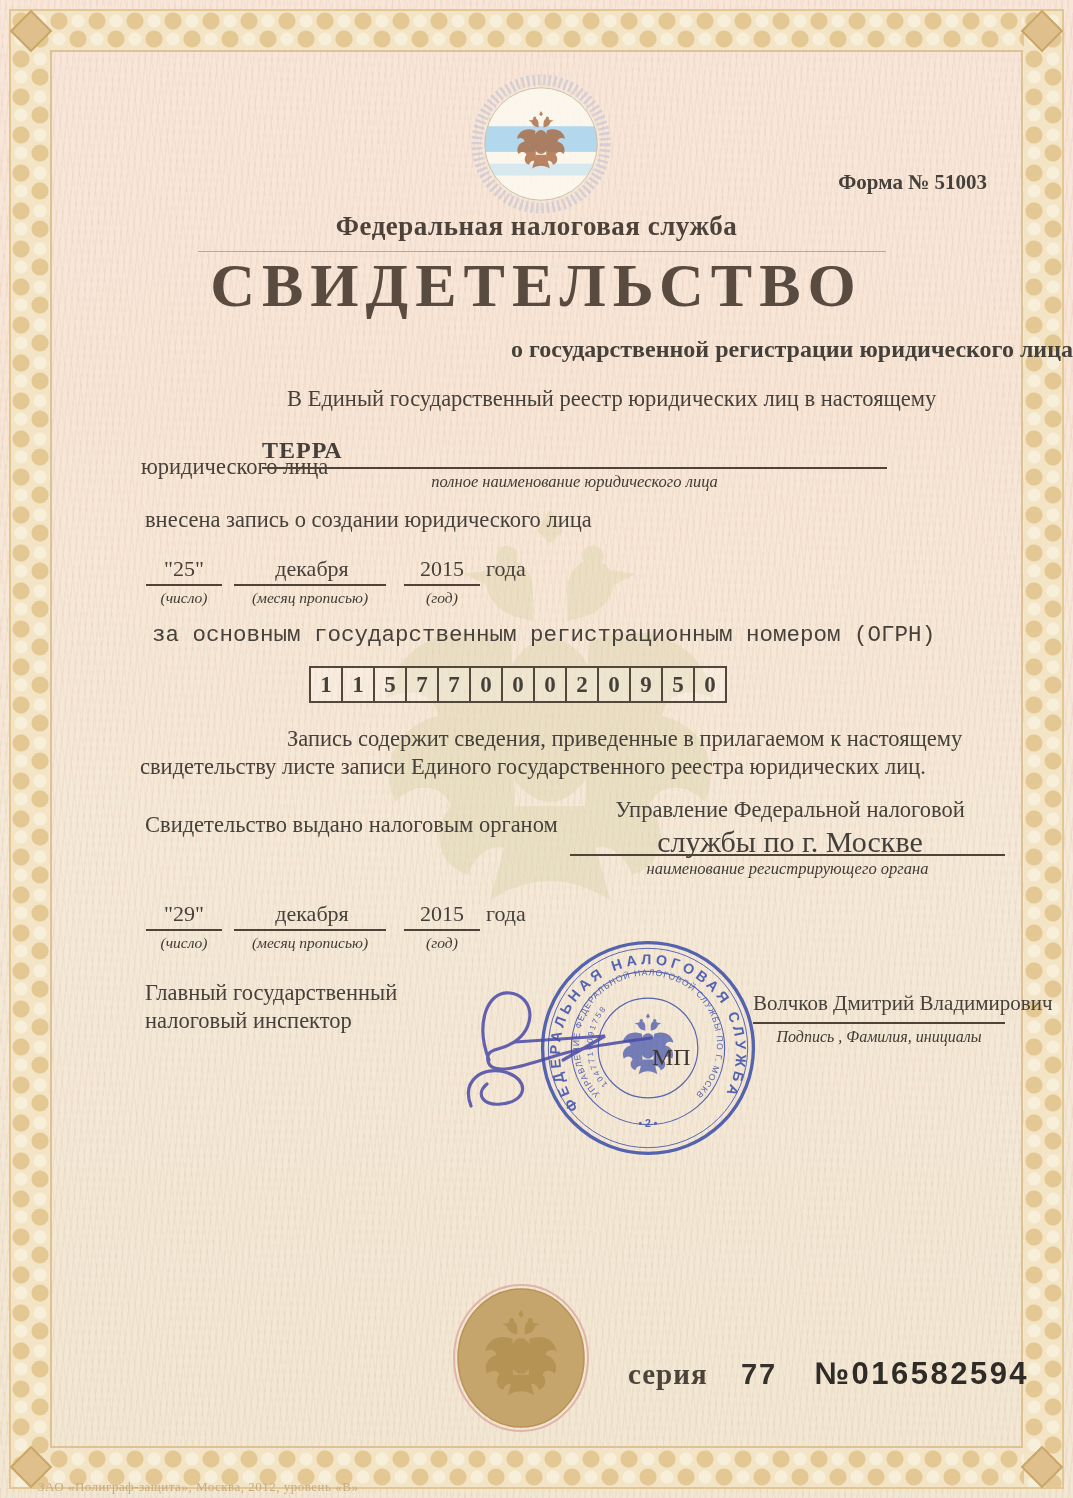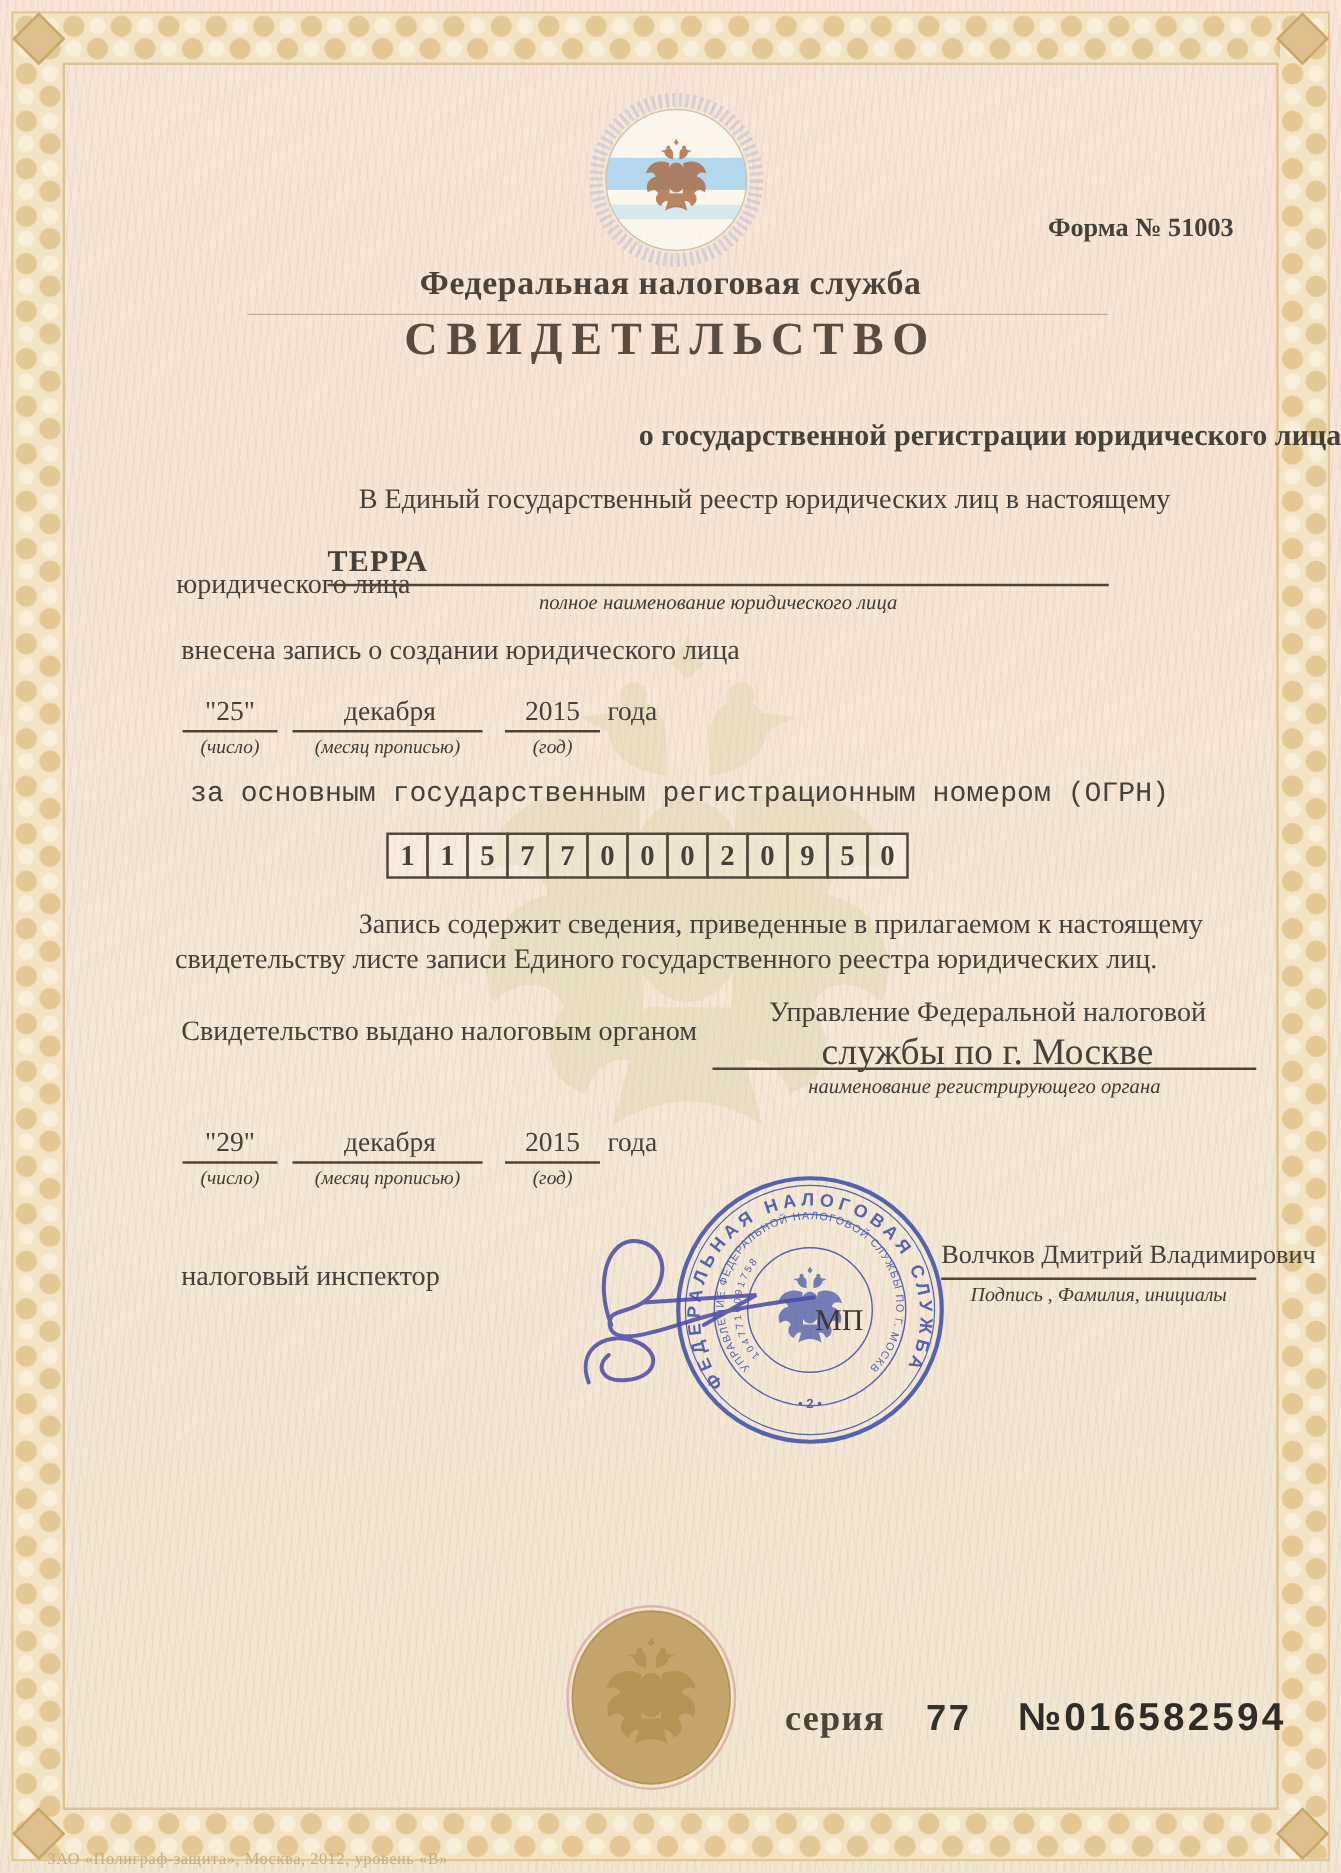--- a/index.html
+++ b/index.html
@@ -34,21 +34,21 @@
   
   .t{position:absolute;z-index:3;white-space:nowrap;}
   .center{left:0;width:100%;text-align:center;}
   .body-size{font-size:22.5px;}
   .ul{position:absolute;z-index:3;border-top:2px solid #4e4336;height:0;}
   .hairline{position:absolute;z-index:3;border-top:1px solid rgba(96,80,64,.45);height:0;}
   .cap{position:absolute;z-index:3;font-style:italic;font-size:16.5px;text-align:center;color:#3f3a33;}
 
   .form-label{right:86px;top:170px;font-size:21px;font-weight:bold;}
   .agency{top:211px;font-size:27px;font-weight:bold;letter-spacing:.5px;color:#4c4239;}
-  .doc-title{top:250px;font-size:37px;font-weight:bold;letter-spacing:7px;color:#594b40;}
+  .doc-title{top:250px;font-size:62px;font-weight:bold;letter-spacing:7px;color:#594b40;}
   .doc-subtitle{top:336px;font-size:24px;font-weight:bold;text-align:right;}
 
   .ogrn-row{position:absolute;left:309px;top:666px;display:flex;z-index:3;}
   .ogrn-cell{width:30px;height:33px;border:2px solid #53463a;margin-right:-2px;
     text-align:center;line-height:33px;font-size:23px;font-weight:bold;background:rgba(255,252,246,.25);}
 
   .serial{position:absolute;left:628px;top:1356px;z-index:4;font-size:29px;color:#4c443a;}
   .serial .lbl{font-weight:bold;letter-spacing:1px;margin-right:26px;}
   .serial .val{font-family:"Liberation Sans",sans-serif;font-weight:bold;color:#35312b;margin-right:30px;letter-spacing:2px;}
   .serial .num{font-family:"Liberation Sans",sans-serif;font-weight:bold;color:#2f2b26;letter-spacing:2.5px;font-size:31px;}
@@ -166,20 +166,21 @@
   <div class="ul" style="left:146px;top:929px;width:76px;"></div>
   <div class="t" style="left:238px;top:901px;width:148px;text-align:center;font-size:22px;">декабря</div>
   <div class="ul" style="left:234px;top:929px;width:152px;"></div>
   <div class="t" style="left:406px;top:901px;width:72px;text-align:center;font-size:22px;">2015</div>
   <div class="ul" style="left:404px;top:929px;width:76px;"></div>
   <div class="t" style="left:486px;top:901px;font-size:22px;">года</div>
   <div class="cap" style="left:146px;top:934px;width:76px;font-size:15.5px;">(число)</div>
   <div class="cap" style="left:234px;top:934px;width:152px;font-size:15.5px;">(месяц прописью)</div>
   <div class="cap" style="left:404px;top:934px;width:76px;font-size:15.5px;">(год)</div>
 
+  <div class="t body-size" style="left:145px;top:980px;">Главный государственный</div>
   <div class="t body-size" style="left:145px;top:1008px;">налоговый инспектор</div>
   <div class="t z6" style="left:753px;top:991px;width:252px;text-align:center;font-size:21px;">Волчков Дмитрий Владимирович</div>
   <div class="ul z6" style="left:753px;top:1022px;width:252px;"></div>
   <div class="cap z6" style="left:753px;top:1028px;width:252px;font-size:16px;">Подпись , Фамилия, инициалы</div>
   <div class="t mp">МП</div>
 
   <svg class="svg-abs stamp-svg" width="230" height="230" viewBox="0 0 240 240">
     <defs>
       <path id="stampOuterPath" d="M48,182 A92,92 0 1 1 192,182"></path>
       <path id="stampInnerPath" d="M70,168 A72,72 0 1 1 170,168"></path>

